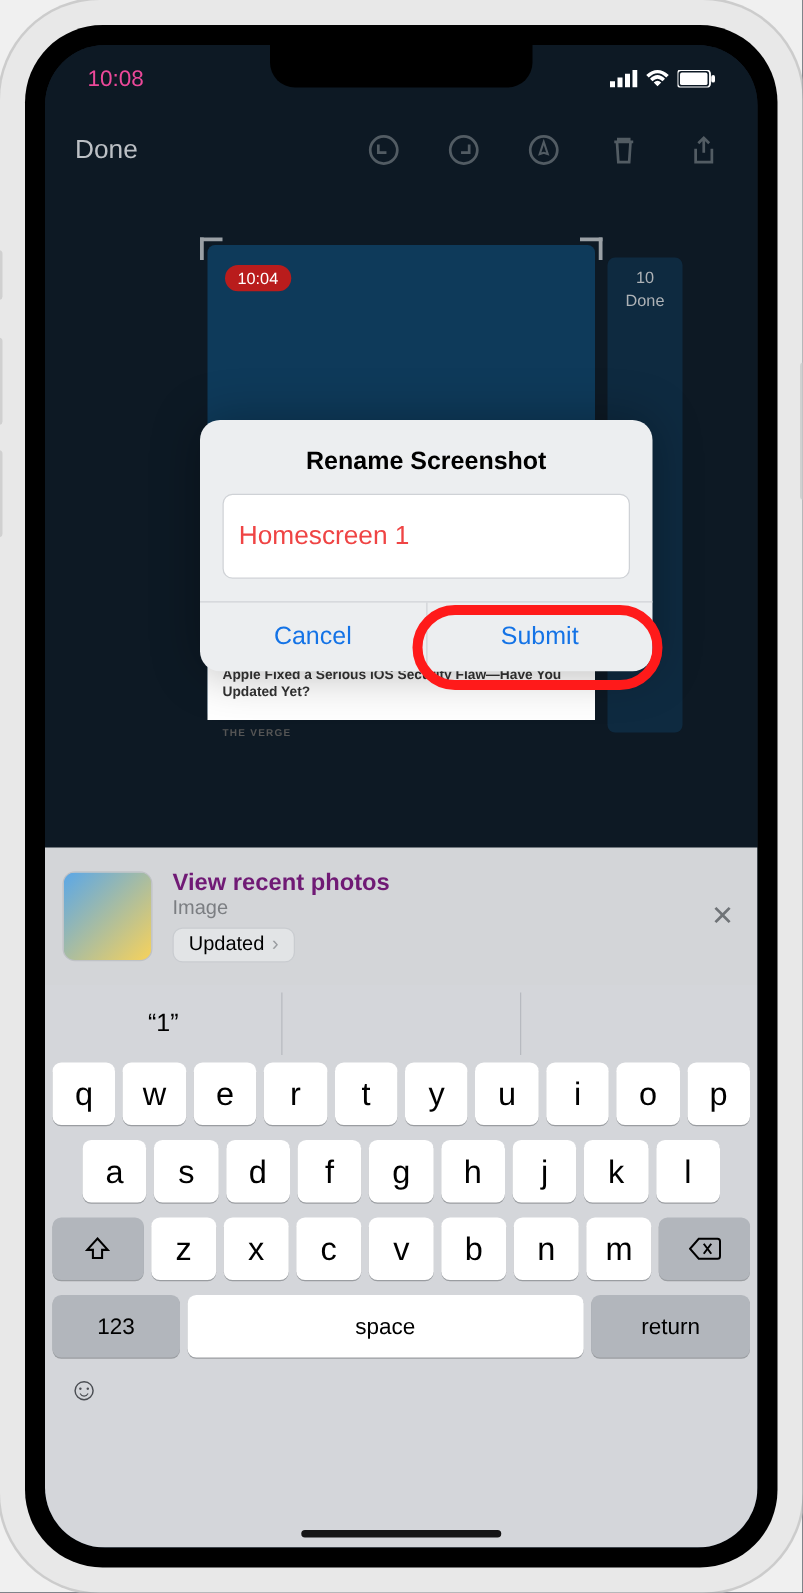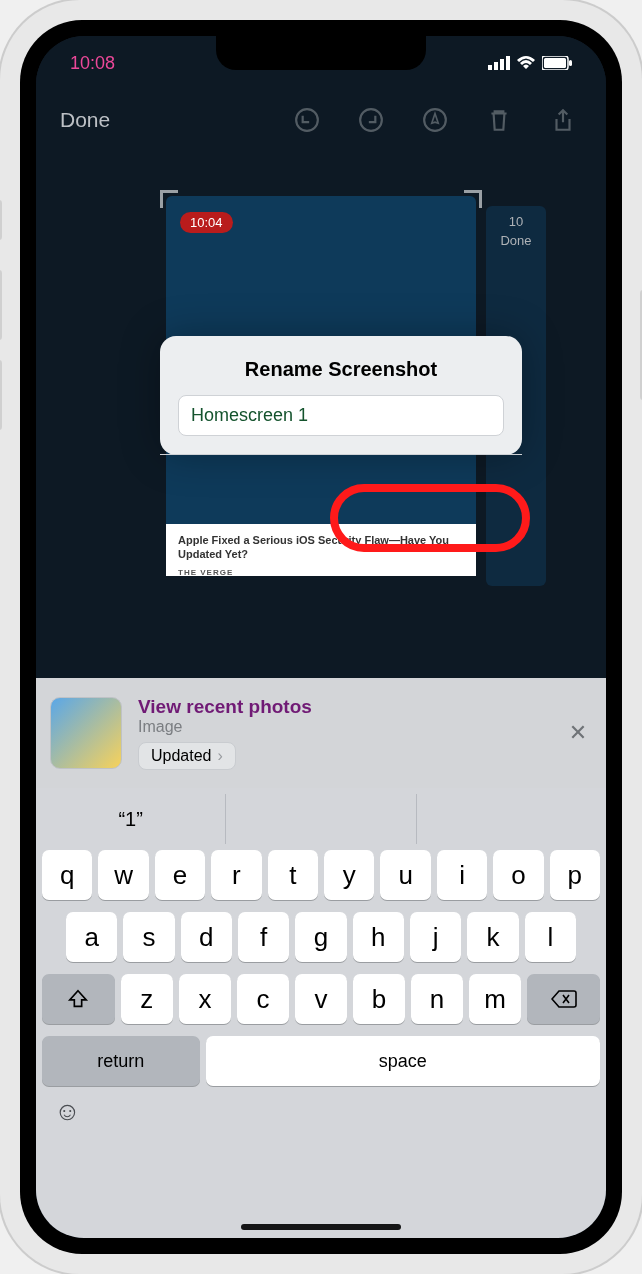--- a/index.html
+++ b/index.html
@@ -23,28 +23,28 @@
 .t-icon { width: 26px; height: 26px; opacity: 0.55; }
 
 
 .shot-preview { position: absolute; top: 150px; left: 40px; right: 40px; bottom: 580px; display: flex; justify-content: center; }
 .shot-card { width: 310px; height: 380px; background: #0e3a5a; border-radius: 6px; position: relative; margin-top: 10px; }
 .shot-card .pill { position: absolute; top: 16px; left: 14px; background: #b91c1c; color: #fff; font-size: 13px; padding: 3px 10px; border-radius: 12px; }
 .crop-handle { position: absolute; width: 18px; height: 18px; border: 3px solid #9aa0a5; }
 .ch-tl { top: -6px; left: -6px; border-right: 0; border-bottom: 0; }
 .ch-tr { top: -6px; right: -6px; border-left: 0; border-bottom: 0; }
 .articles { position: absolute; bottom: 0; left: 0; right: 0; background: #fff; padding: 10px 12px; font-size: 11px; font-weight: 700; color: #333; line-height: 1.25; height: 52px; }
-.verge { font-size: 8px; letter-spacing: 1px; margin-top: 6px; color: #555; }
+.verge { font-size: 8px; letter-spacing: 1px; margin-top: 20px; color: #555; }
 .sec-shot { position: absolute; right: -70px; top: 10px; width: 60px; height: 380px; background: #0e2a40; border-radius: 6px; display:flex; flex-direction:column; align-items:center; padding-top:8px; color:#aeb2b6; font-size:13px; gap:4px;}
 
 
 .dialog { position: absolute; top: 300px; left: 84px; right: 84px; background: #eceef0; border-radius: 16px; z-index: 60; overflow: visible; box-shadow: 0 0 40px rgba(0,0,0,0.3); margin-left: 40px; }
 .dialog-title { text-align: center; font-size: 20px; font-weight: 600; padding: 22px 0 14px; color: #000; }
 .dialog-input-wrap { padding: 0 18px 18px; }
-.dialog-input { width: 100%; border: 1px solid #cfd2d6; background: #fff; border-radius: 8px; padding: 9px 12px; font-size: 18px; color: #14532d; }
+.dialog-input { width: 100%; border: 1px solid #cfd2d6; background: #fff; border-radius: 8px; padding: 21px 12px; font-size: 21px; color: #ef4444; }
 .dialog-buttons { display: flex; border-top: 1px solid #cfd2d6; }
 .dialog-btn { flex: 1; text-align: center; padding: 16px 0; font-size: 20px; color: #1473e6; cursor: pointer; }
 .dialog-btn + .dialog-btn { border-left: 1px solid #cfd2d6; }
 .highlight-ring { position: absolute; border: 8px solid #ff1a1a; border-radius: 36px; z-index: 70; pointer-events: none; }
 
 
 .siri-bar { position: absolute; left: 0; right: 0; height: 110px; background: #d3d5d8; display: flex; align-items: center; padding: 14px; z-index: 55; bottom: 450px; }
 .siri-thumb { width: 72px; height: 72px; border-radius: 10px; background: linear-gradient(135deg,#5aa7e8,#f7d25b); margin-right: 16px; flex-shrink:0; border:1px solid #bfc2c6;}
 .siri-text { flex: 1; }
 .siri-title { font-size: 19px; font-weight: 600; color: #701a75; }
@@ -152,20 +152,22 @@
           </div>
         </div>
       </div>
 
       <div class="dialog">
         <div class="dialog-title">Rename Screenshot</div>
         <div class="dialog-input-wrap">
           <input class="dialog-input" value="Homescreen 1" style="">
         </div>
         <div class="dialog-buttons">
+          <div class="dialog-btn">Cancel</div>
+          <div class="dialog-btn">Submit</div>
         </div>
       </div>
       <div class="highlight-ring" style="top:448px; left:294px; width:200px; height:68px;"></div>
 
       <div class="siri-bar">
         <div class="siri-thumb"></div>
         <div class="siri-text">
           <div class="siri-title">View recent photos</div>
           <div class="siri-sub">Image</div>
           <div class="siri-chip">
@@ -219,22 +221,23 @@
           <div class="key">n</div>
           <div class="key">m</div>
           <div class="key key-dark key-wide">
             <svg width="26" height="20" viewBox="0 0 26 20">
                 <path d="M8 2 H23 A2 2 0 0 1 25 4 V16 A2 2 0 0 1 23 18 H8 L1 10 Z" fill="none" stroke="#000" stroke-width="1.6"></path>
                 <path d="M12 6 L18 14 M18 6 L12 14" stroke="#000" stroke-width="1.6"></path>
               </svg>
           </div>
         </div>
         <div class="key-row">
+          <div class="key key-dark key-123">123</div>
+          <div class="key key-space">space</div>
           <div class="key key-return">return</div>
-          <div class="key key-space">space</div>
         </div>
         <div class="bottom-row">
           <span class="emoji">☺</span>
         </div>
         <div class="home-ind"></div>
       </div>
 
     </div>
   </div>
 </div>

